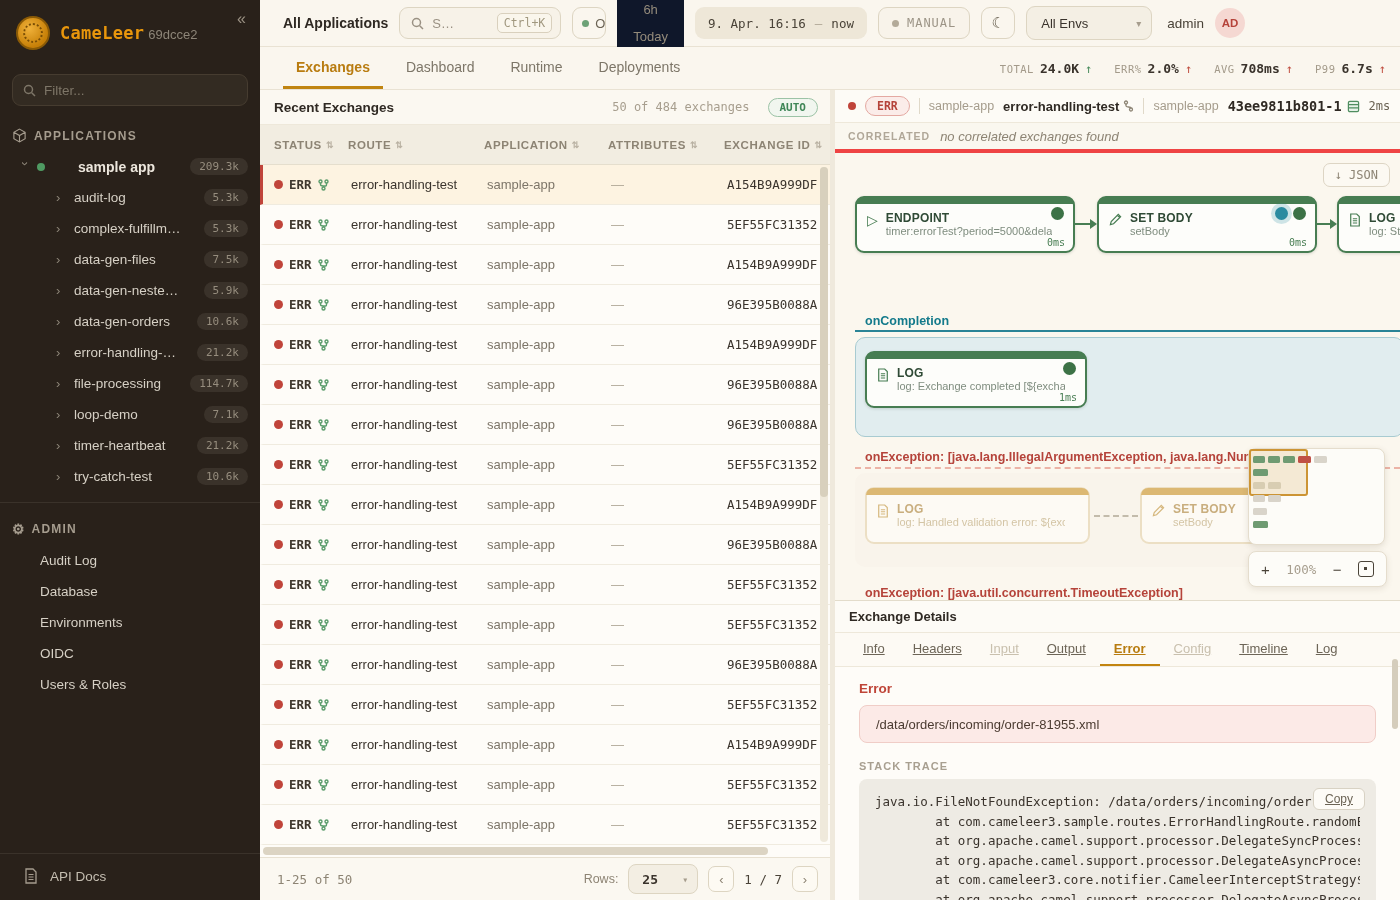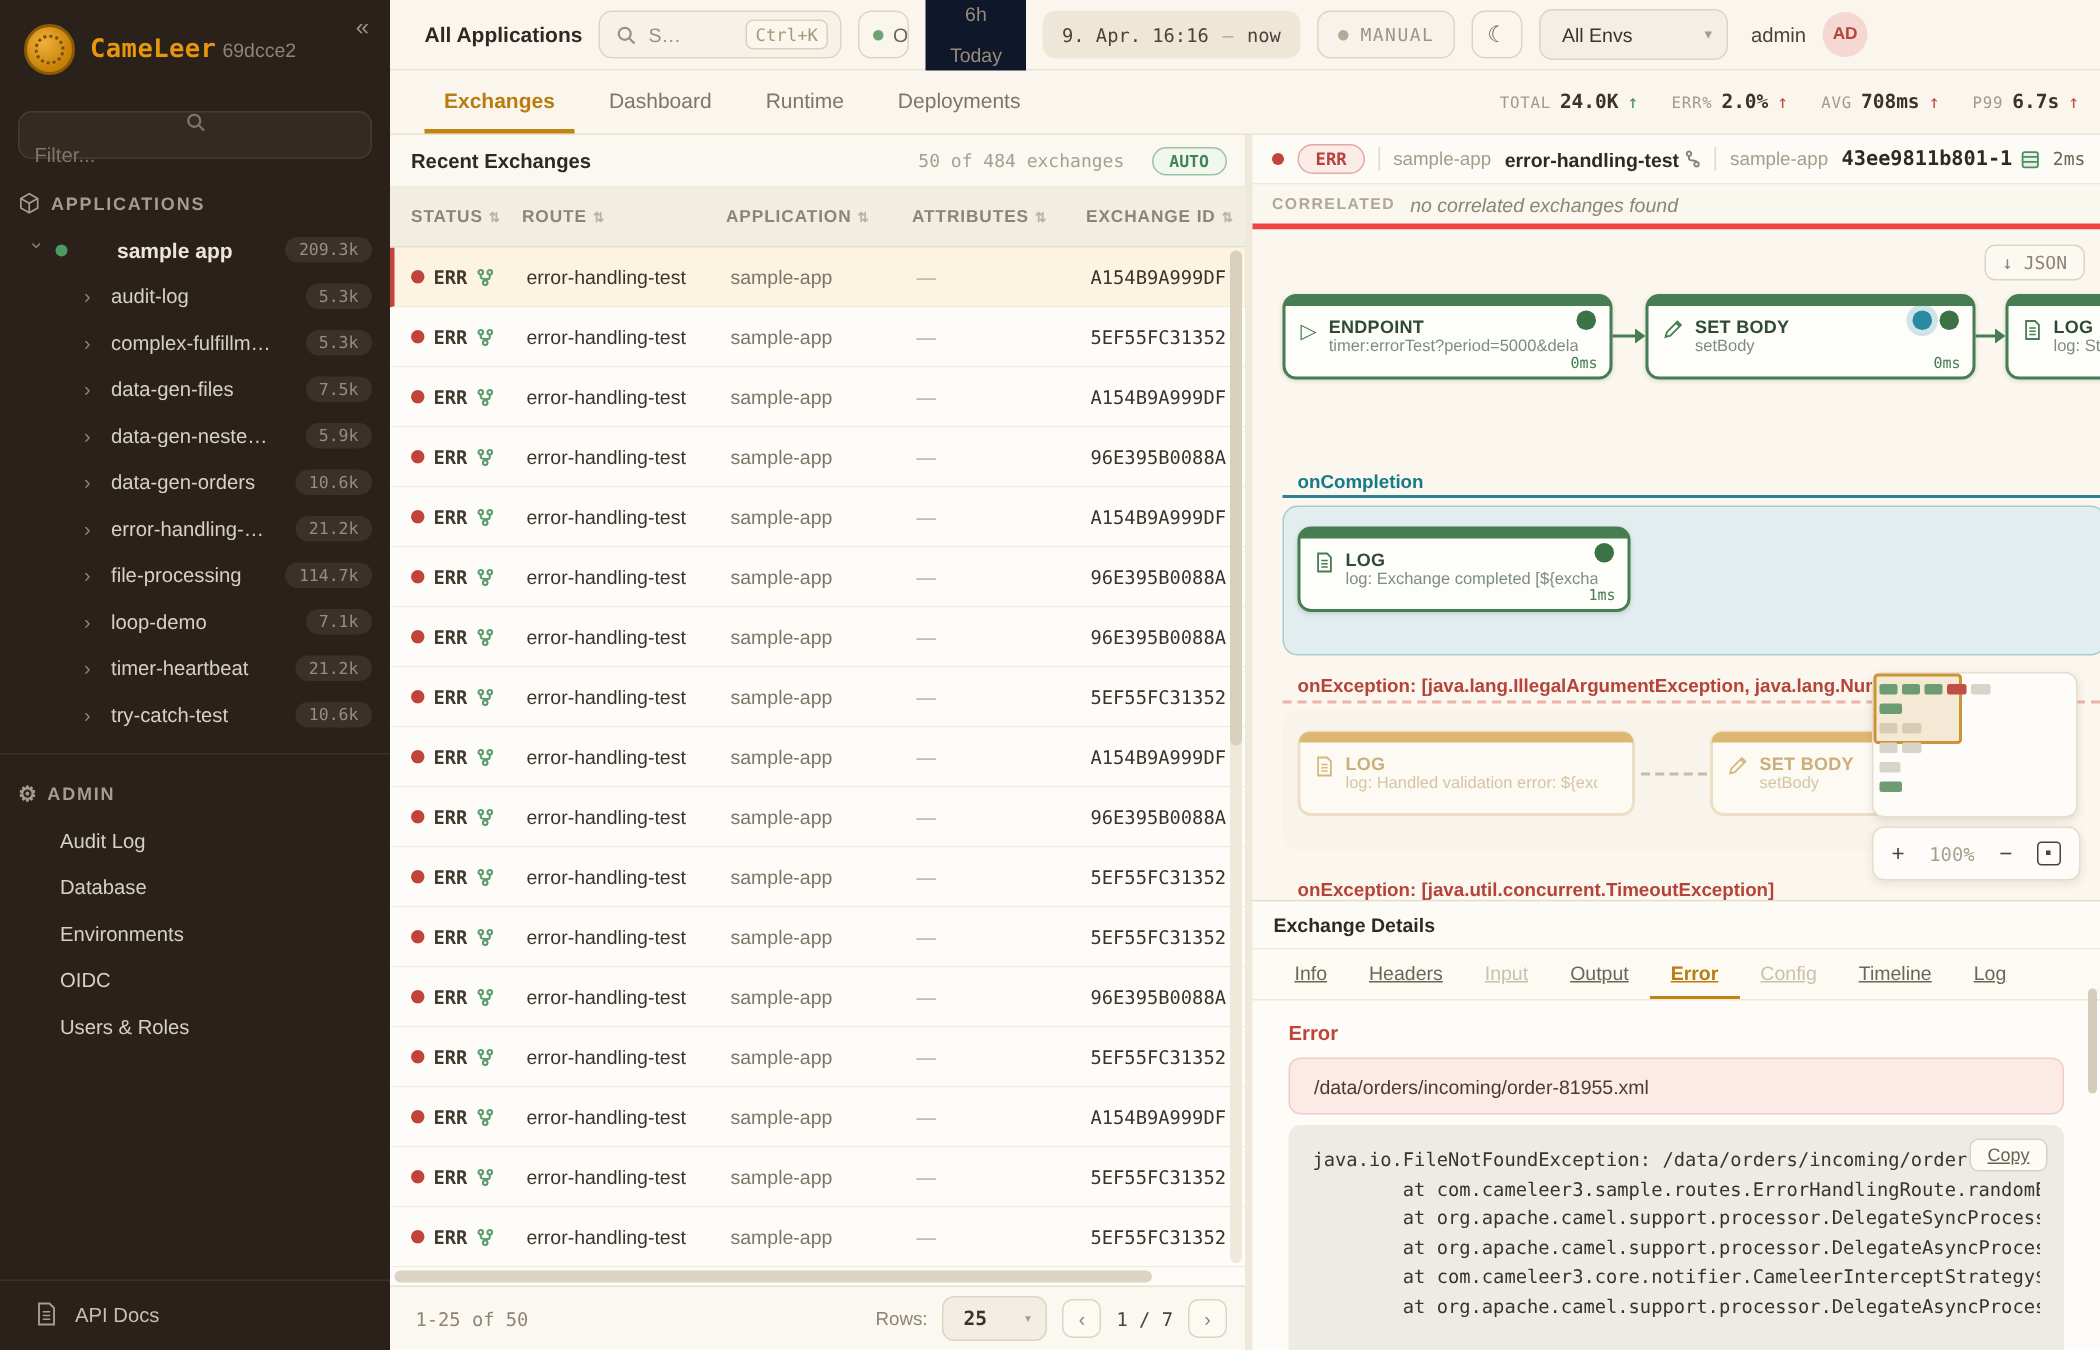--- a/index.html
+++ b/index.html
@@ -9,21 +9,21 @@
   .app { position:absolute; inset:0; }
 
   
   .sidebar { position:absolute; left:0; top:0; width:260px; height:900px; background:#29211a; color:#cfc8bd; overflow:hidden; }
   .side-logo { display:flex; align-items:center; gap:10px; padding:16px 14px 14px 16px; position:relative; }
   .coin { width:34px; height:34px; border-radius:50%; background:radial-gradient(circle at 38% 35%, #f0b13a, #c67f07 70%); border:2px solid #8a5a06; display:flex; align-items:center; justify-content:center; }
   .coin-inner { width:20px; height:20px; border-radius:50%; border:2px dotted #7a4e05; }
   .logo-name { font-family:"DejaVu Sans Mono", monospace; font-weight:bold; font-size:17px; color:#e8960c; letter-spacing:.3px; }
   .logo-ver { font-size:13px; color:#8d8578; margin-left:4px; }
   .collapse { position:absolute; right:14px; top:10px; color:#9a9183; font-size:16px; cursor:pointer; }
-  .side-filter { margin:10px 12px 4px 12px; background:#332b22; border:1px solid #463c30; border-radius:9px; height:32px; display:flex; align-items:center; gap:8px; padding:0 10px;flex-direction:column; }
+  .side-filter { margin:10px 12px 4px 12px; background:#332b22; border:1px solid #463c30; border-radius:9px; height:32px; display:flex; align-items:center; gap:8px; padding:0 10px; }
   .side-filter input { background:transparent; border:none; outline:none; color:#b7afa2; font-size:13.5px; width:100%; font-family:"Liberation Sans",sans-serif; }
   .side-filter input::placeholder { color:#7e7668; }
   .icon-svg { flex:none; display:inline-block; }
   .sec-head { display:flex; align-items:center; gap:7px; padding:18px 14px 8px 12px; font-size:12px; font-weight:bold; letter-spacing:1.2px; color:#a59c8e; }
   .tree-app { display:flex; align-items:center; gap:7px; padding:7px 12px 7px 20px; cursor:pointer; }
   .chev { color:#8d8578; font-size:13px; display:inline-block; transform:rotate(90deg); width:10px; }
   .chev.closed { transform:none; }
   .gdot { width:8px; height:8px; border-radius:50%; background:#4f9a62; flex:none; }
   .tree-app .nm { font-size:14px; font-weight:bold; color:#ece6dc;margin-left:26px; }
   .cnt { margin-left:auto; font-family:"DejaVu Sans Mono",monospace; font-size:11px; color:#968d7e; background:#3a322a; border-radius:10px; padding:2px 9px; }
@@ -925,20 +925,21 @@
 
   <div class="dtab disabled">Config</div>
 
   <div class="dtab">Timeline</div>
 
   <div class="dtab">Log</div>
 </div>
         <div class="dp-body">
           <div class="err-head">Error</div>
           <div class="err-box">/data/orders/incoming/order-81955.xml</div>
+          <div class="st-label">STACK TRACE</div>
           <div class="code-block">
             <pre>java.io.FileNotFoundException: /data/orders/incoming/order-81955
         at com.cameleer3.sample.routes.ErrorHandlingRoute.randomErrorOr
         at org.apache.camel.support.processor.DelegateSyncProcessor.pro
         at org.apache.camel.support.processor.DelegateAsyncProcessor.pr
         at com.cameleer3.core.notifier.CameleerInterceptStrategy$1.proc
         at org.apache.camel.support.processor.DelegateAsyncProcessor.pr</pre>
             <button class="copy-btn">Copy</button>
           </div>
         </div>

